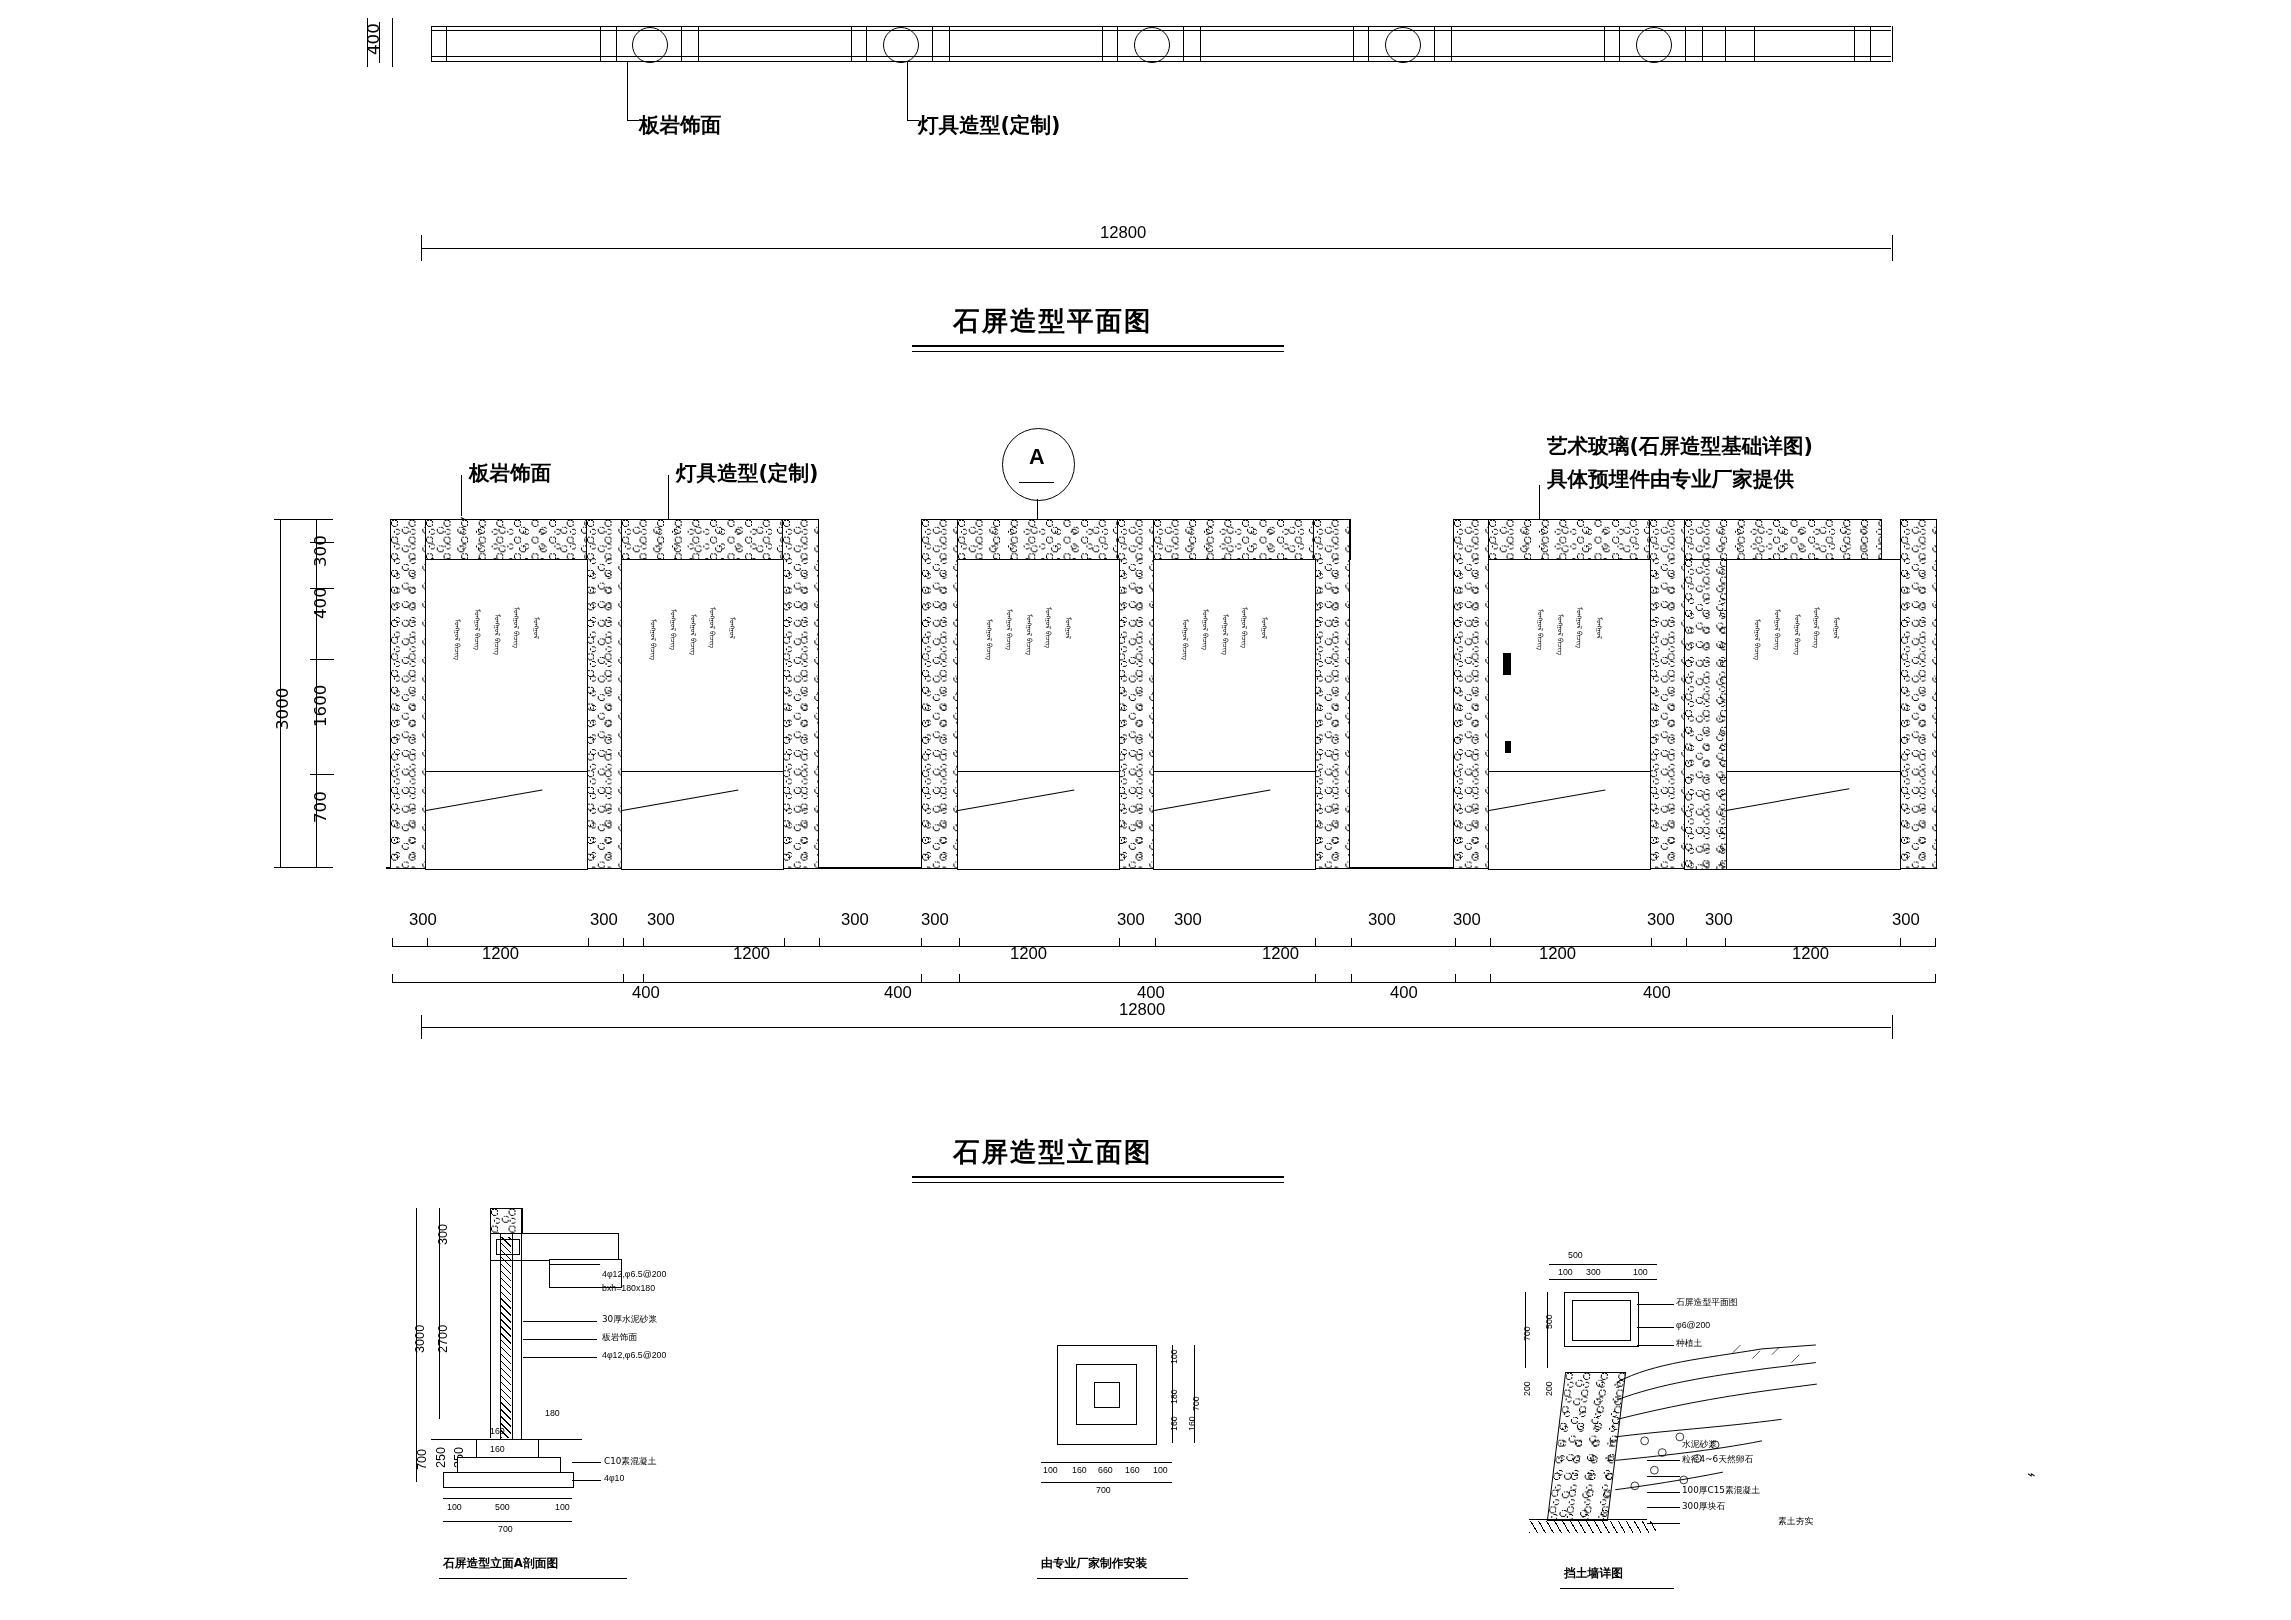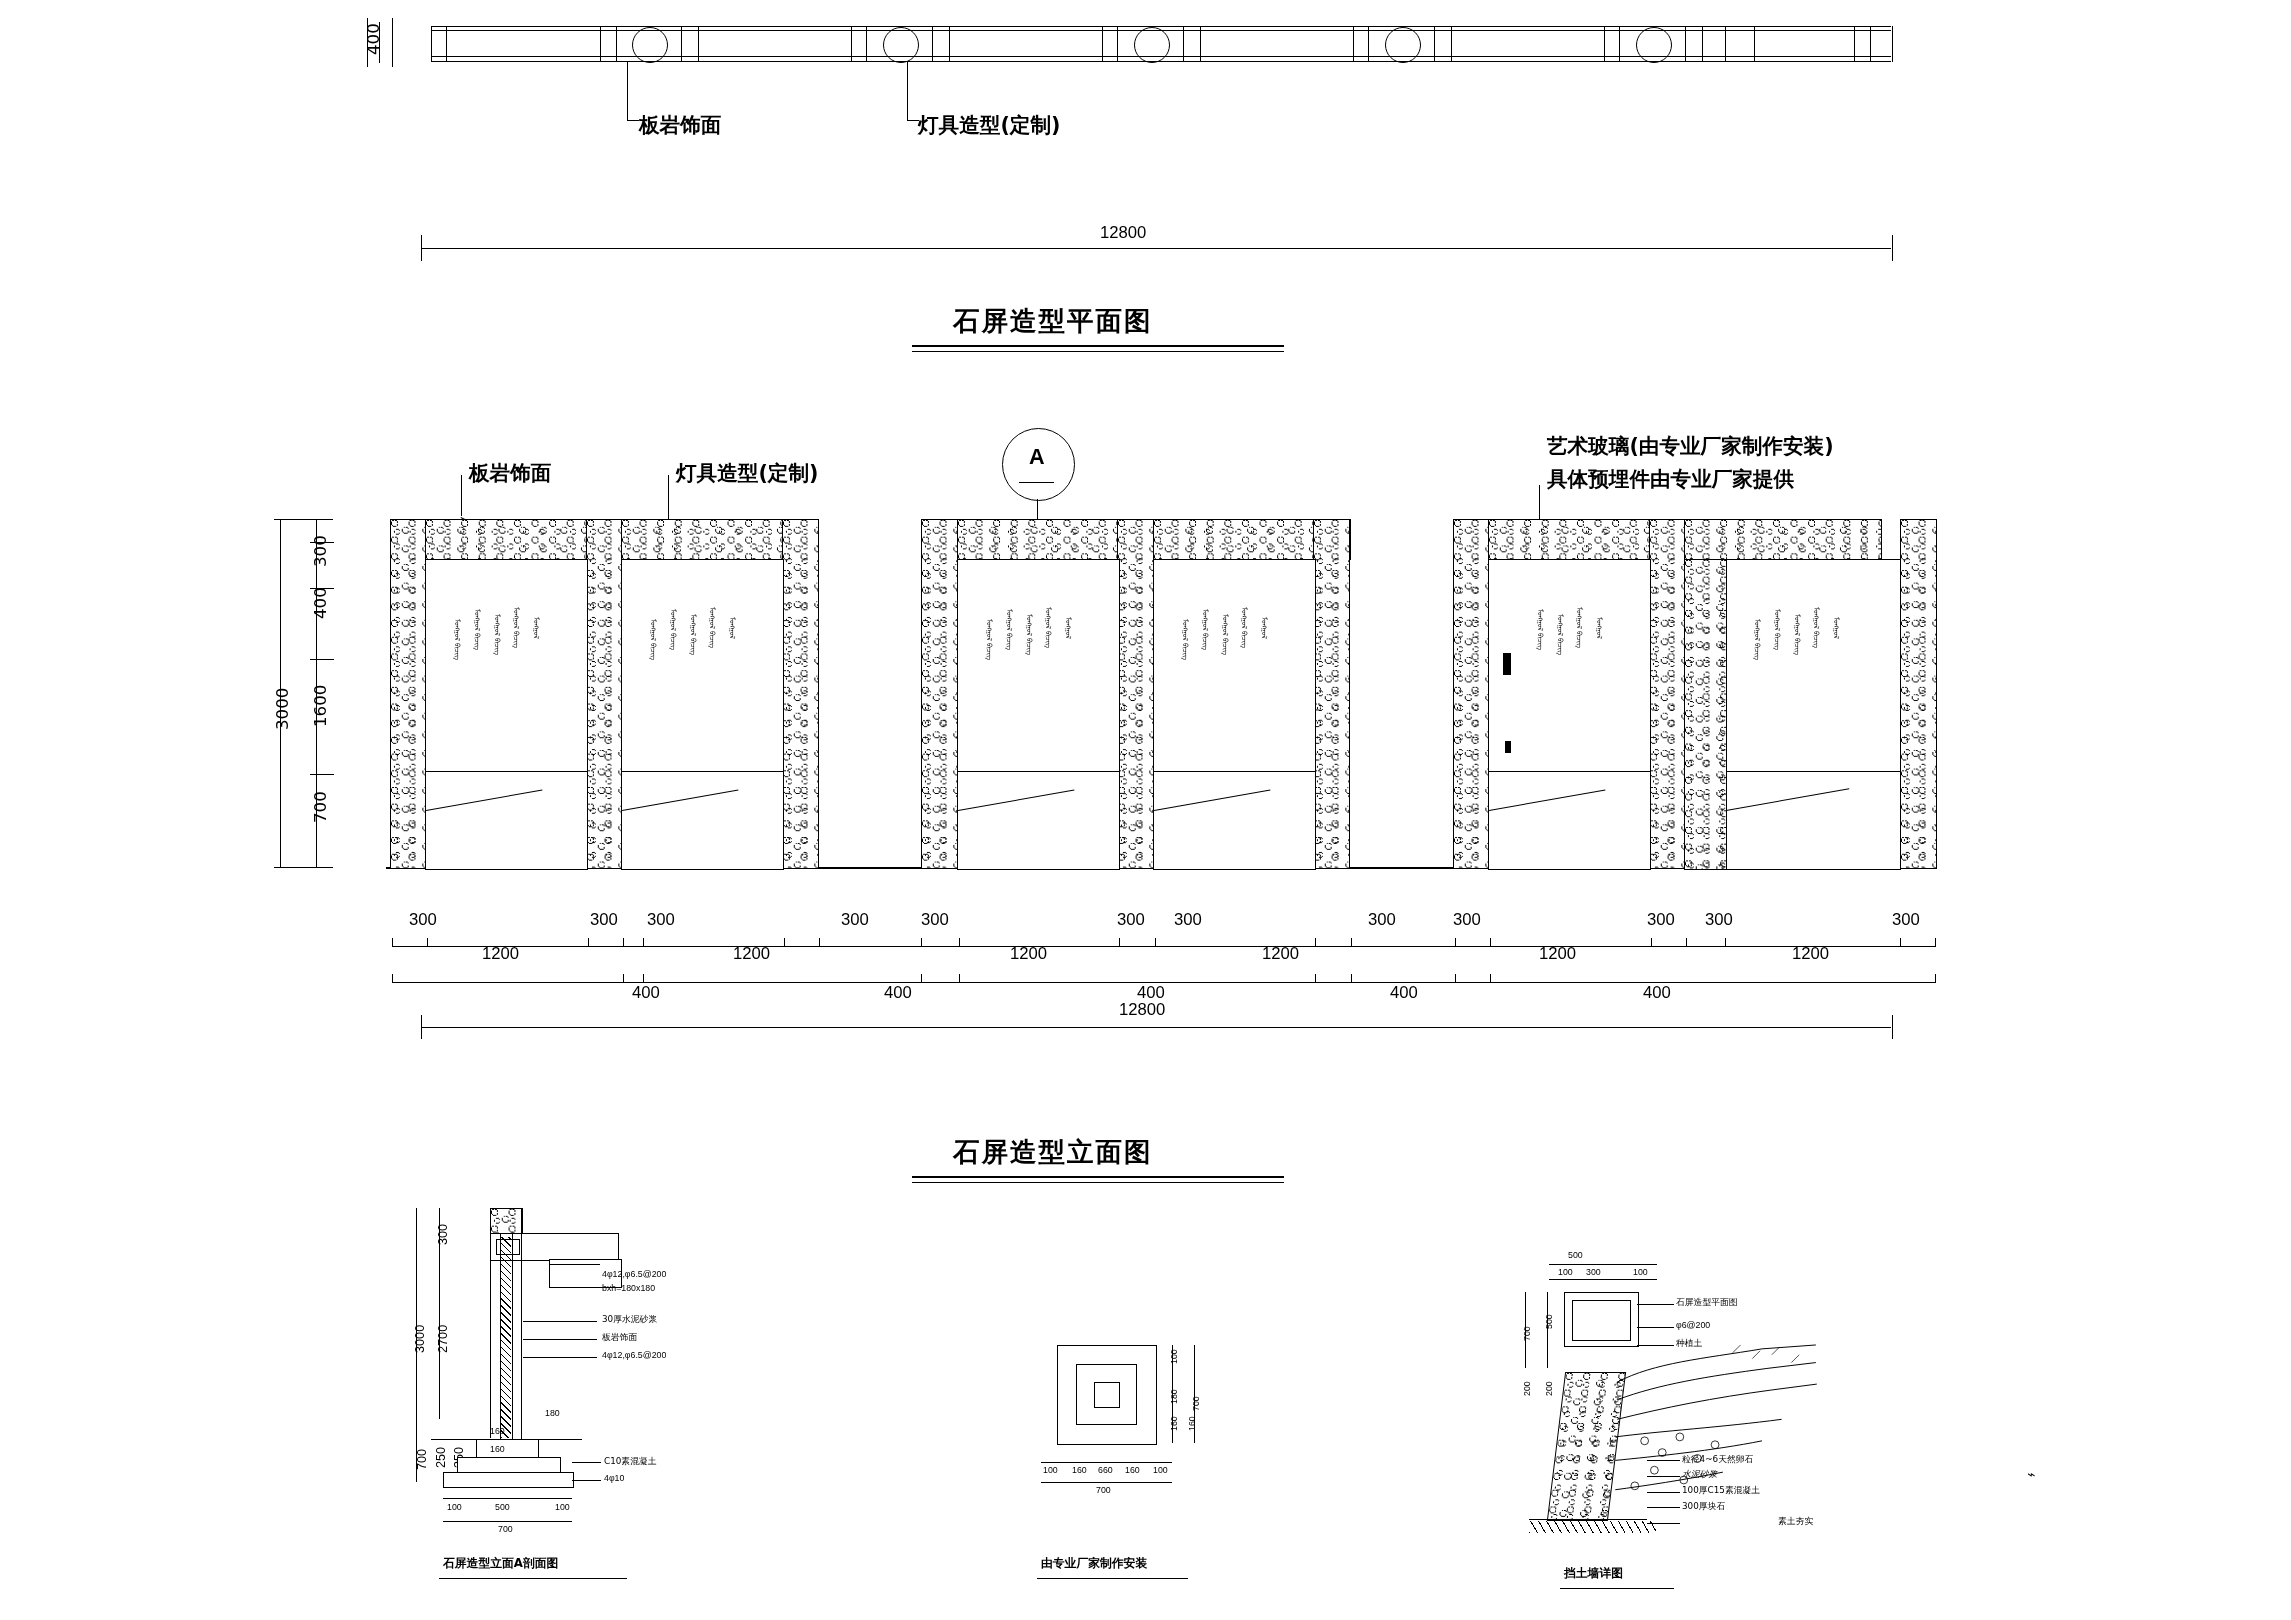--- a/index.html
+++ b/index.html
@@ -145,21 +145,21 @@
 
   <div>
 
     <div class="txt t-label cn" style="left:469px; top:463px;">板岩饰面</div>
     <div class="ln vl" style="left:461px; top:475px; height:41px;"></div>
     <div class="leader" style="left:461px; top:517px; width:112px; transform: rotate(26deg);"></div>
 
     <div class="txt t-label cn" style="left:676px; top:463px;">灯具造型(定制)</div>
     <div class="ln vl" style="left:668px; top:475px; height:98px;"></div>
 
-    <div class="txt t-label cn" style="left:1547px; top:436px;">艺术玻璃(由专业厂家制作安装)</div>
+    <div class="txt t-label cn" style="left:1547px; top:436px;">艺术玻璃(石屏造型基础详图)</div>
     <div class="txt t-label cn" style="left:1547px; top:469px;">具体预埋件由专业厂家提供</div>
     <div class="ln vl" style="left:1539px; top:485px; height:147px;"></div>
     <div class="ln hl" style="left:1500px; top:632px; width:41px;"></div>
 
     <div class="circ" style="left:1002px; top:428px; width:71px; height:71px;"></div>
     <div class="txt" style="left:1029px; top:446px; font-size:21.6px; font-weight:bold;">A</div>
     <div class="ln hl" style="left:1019px; top:482px; width:35px;"></div>
     <div class="ln vl" style="left:1037px; top:499px; height:21.6px;"></div>
 
     <div class="ln vl" style="left:280px; top:519px; height:348px;"></div>
@@ -464,21 +464,21 @@
     <div class="ln hl" style="left:1637px; top:1304px; width:37px;"></div>
     <div class="txt t-tiny cn" style="left:1676px; top:1298px;">石屏造型平面图</div>
     <div class="ln hl" style="left:1637px; top:1327px; width:37px;"></div>
     <div class="txt t-tiny" style="left:1676px; top:1321px;">φ6@200</div>
     <div class="ln hl" style="left:1637px; top:1345px; width:37px;"></div>
     <div class="txt t-tiny cn" style="left:1676px; top:1339px;">种植土</div>
 
     <div class="ln hl" style="left:1647px; top:1460px; width:33px;"></div>
     <div class="txt t-tiny cn" style="left:1682px; top:1455px;">粒径4~6天然卵石</div>
     <div class="ln hl" style="left:1647px; top:1476px; width:33px;"></div>
-    <div class="txt t-tiny cn" style="left:1682px; top:1470px;font-style:italic;">水泥砂浆</div>
+    <div class="txt t-tiny cn" style="left:1682px; top:1440px;">水泥砂浆</div>
     <div class="ln hl" style="left:1647px; top:1492px; width:33px;"></div>
     <div class="txt t-tiny cn" style="left:1682px; top:1486px;">100厚C15素混凝土</div>
     <div class="ln hl" style="left:1647px; top:1507px; width:33px;"></div>
     <div class="txt t-tiny cn" style="left:1682px; top:1502px;">300厚块石</div>
     <div class="ln hl" style="left:1647px; top:1523px; width:33px;"></div>
     <div class="txt t-tiny cn" style="left:1778px; top:1517px;">素土夯实</div>
 
     <div class="txt t-sub cn" style="left:1564px; top:1568px;">挡土墙详图</div>
     <div class="ln hl" style="left:1560px; top:1588px; width:114px;"></div>
 

